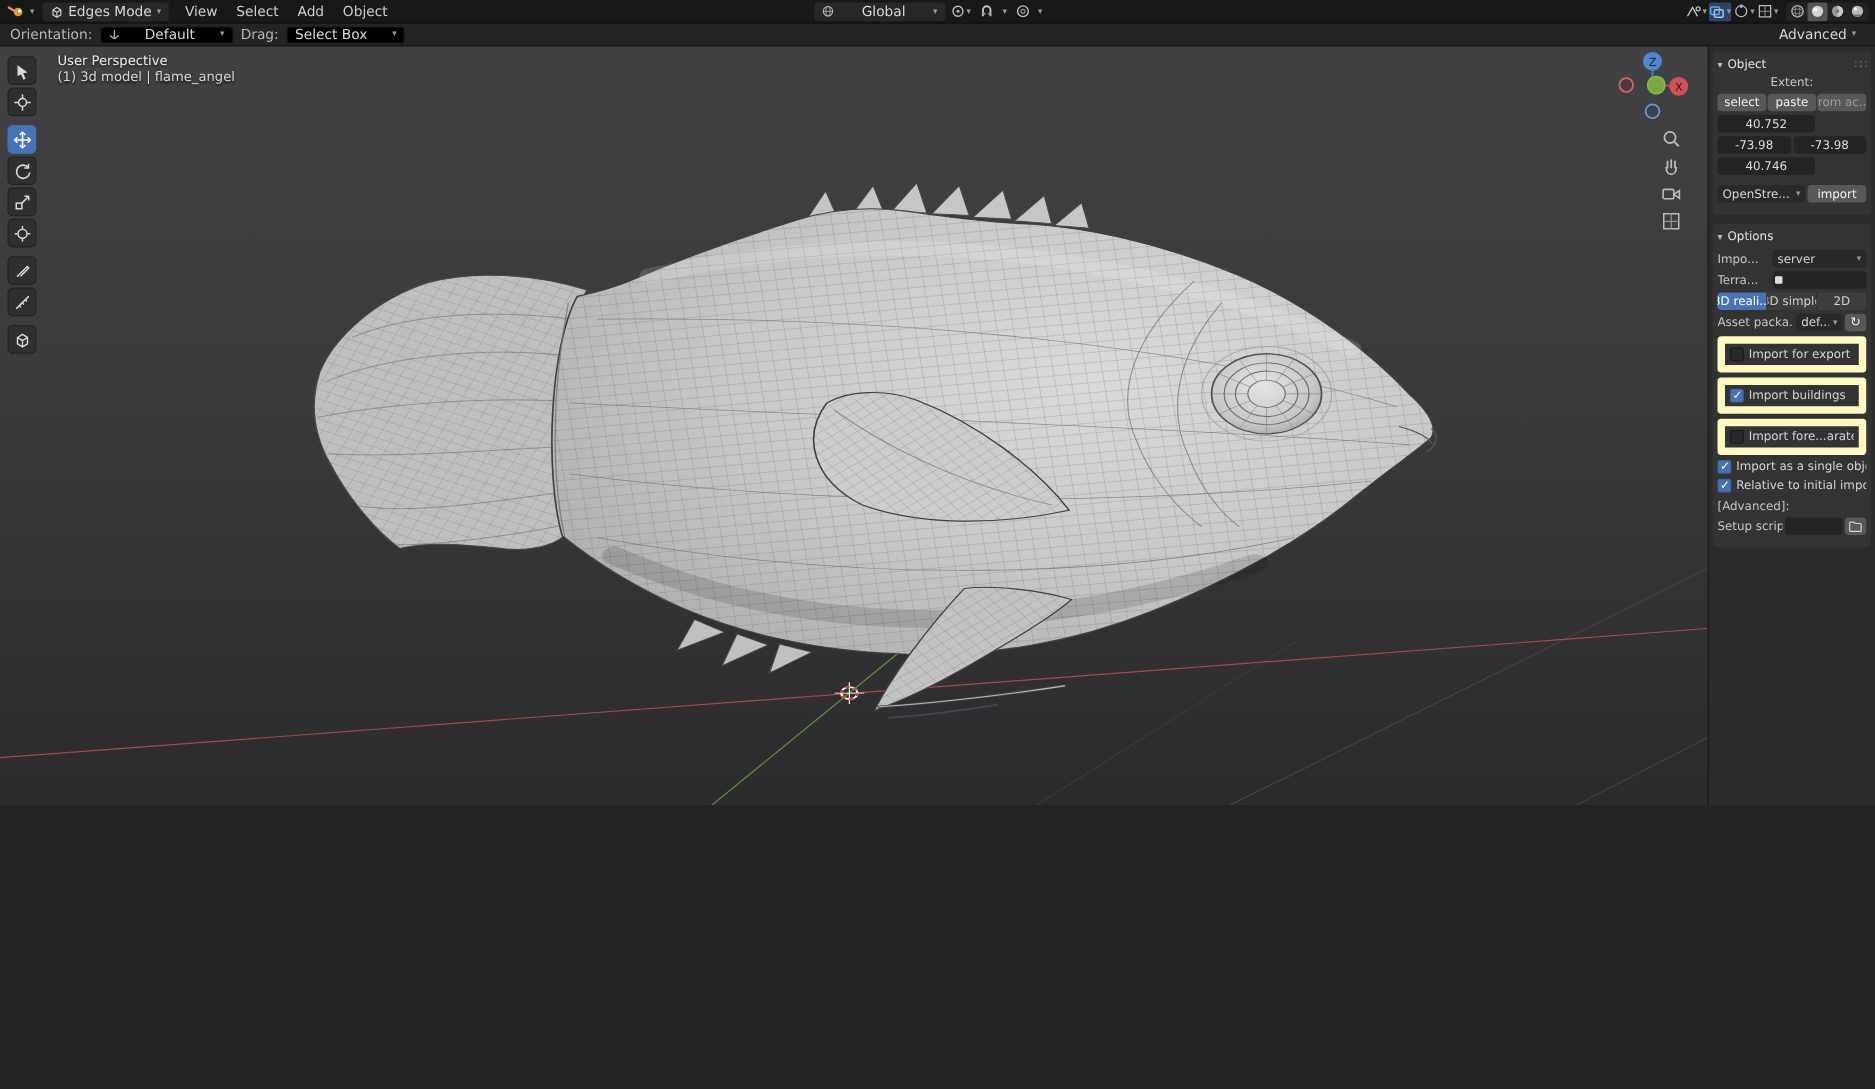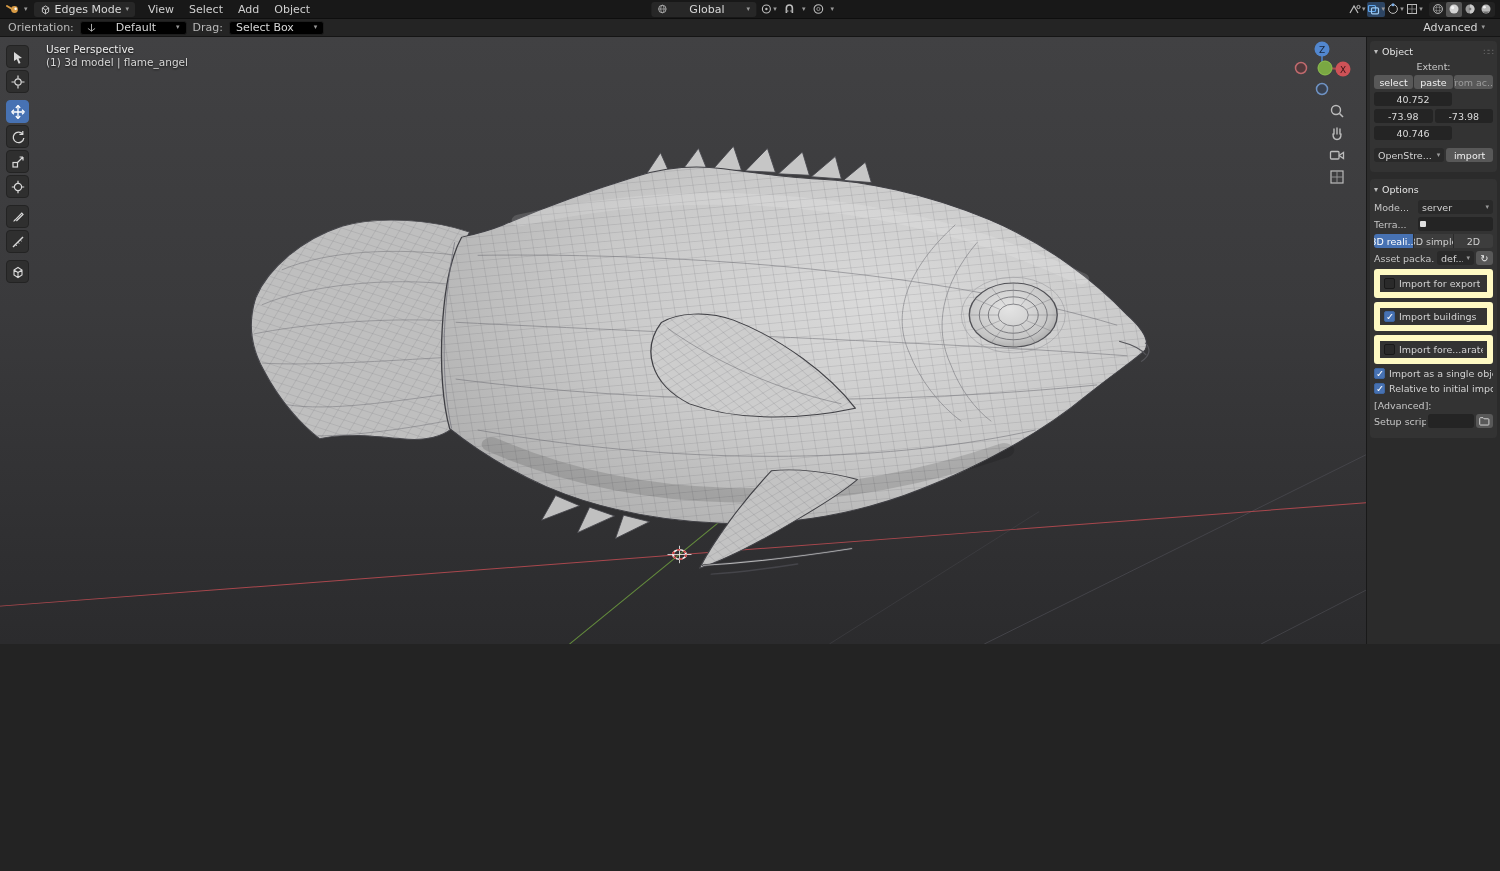--- a/index.html
+++ b/index.html
@@ -491,21 +491,21 @@
       </div>
     </section>
 
     <section class="panel">
       <div class="panel-head">
         <span class="tri">▾</span>
         <span class="ptitle">Options</span>
       </div>
 
       <div class="row">
-        <span class="plabel w42">Mode...</span>
+        <span class="plabel w42">Impo...</span>
         <span class="dd grow1">
           <span class="lbl">server</span>
           <span class="dd-arrow">▾</span>
         </span>
       </div>
 
       <div class="row">
         <span class="plabel w42">Terra...</span>
         <span class="field grow" style="justify-content:flex-start">
           <span class="mini-obj"></span>

